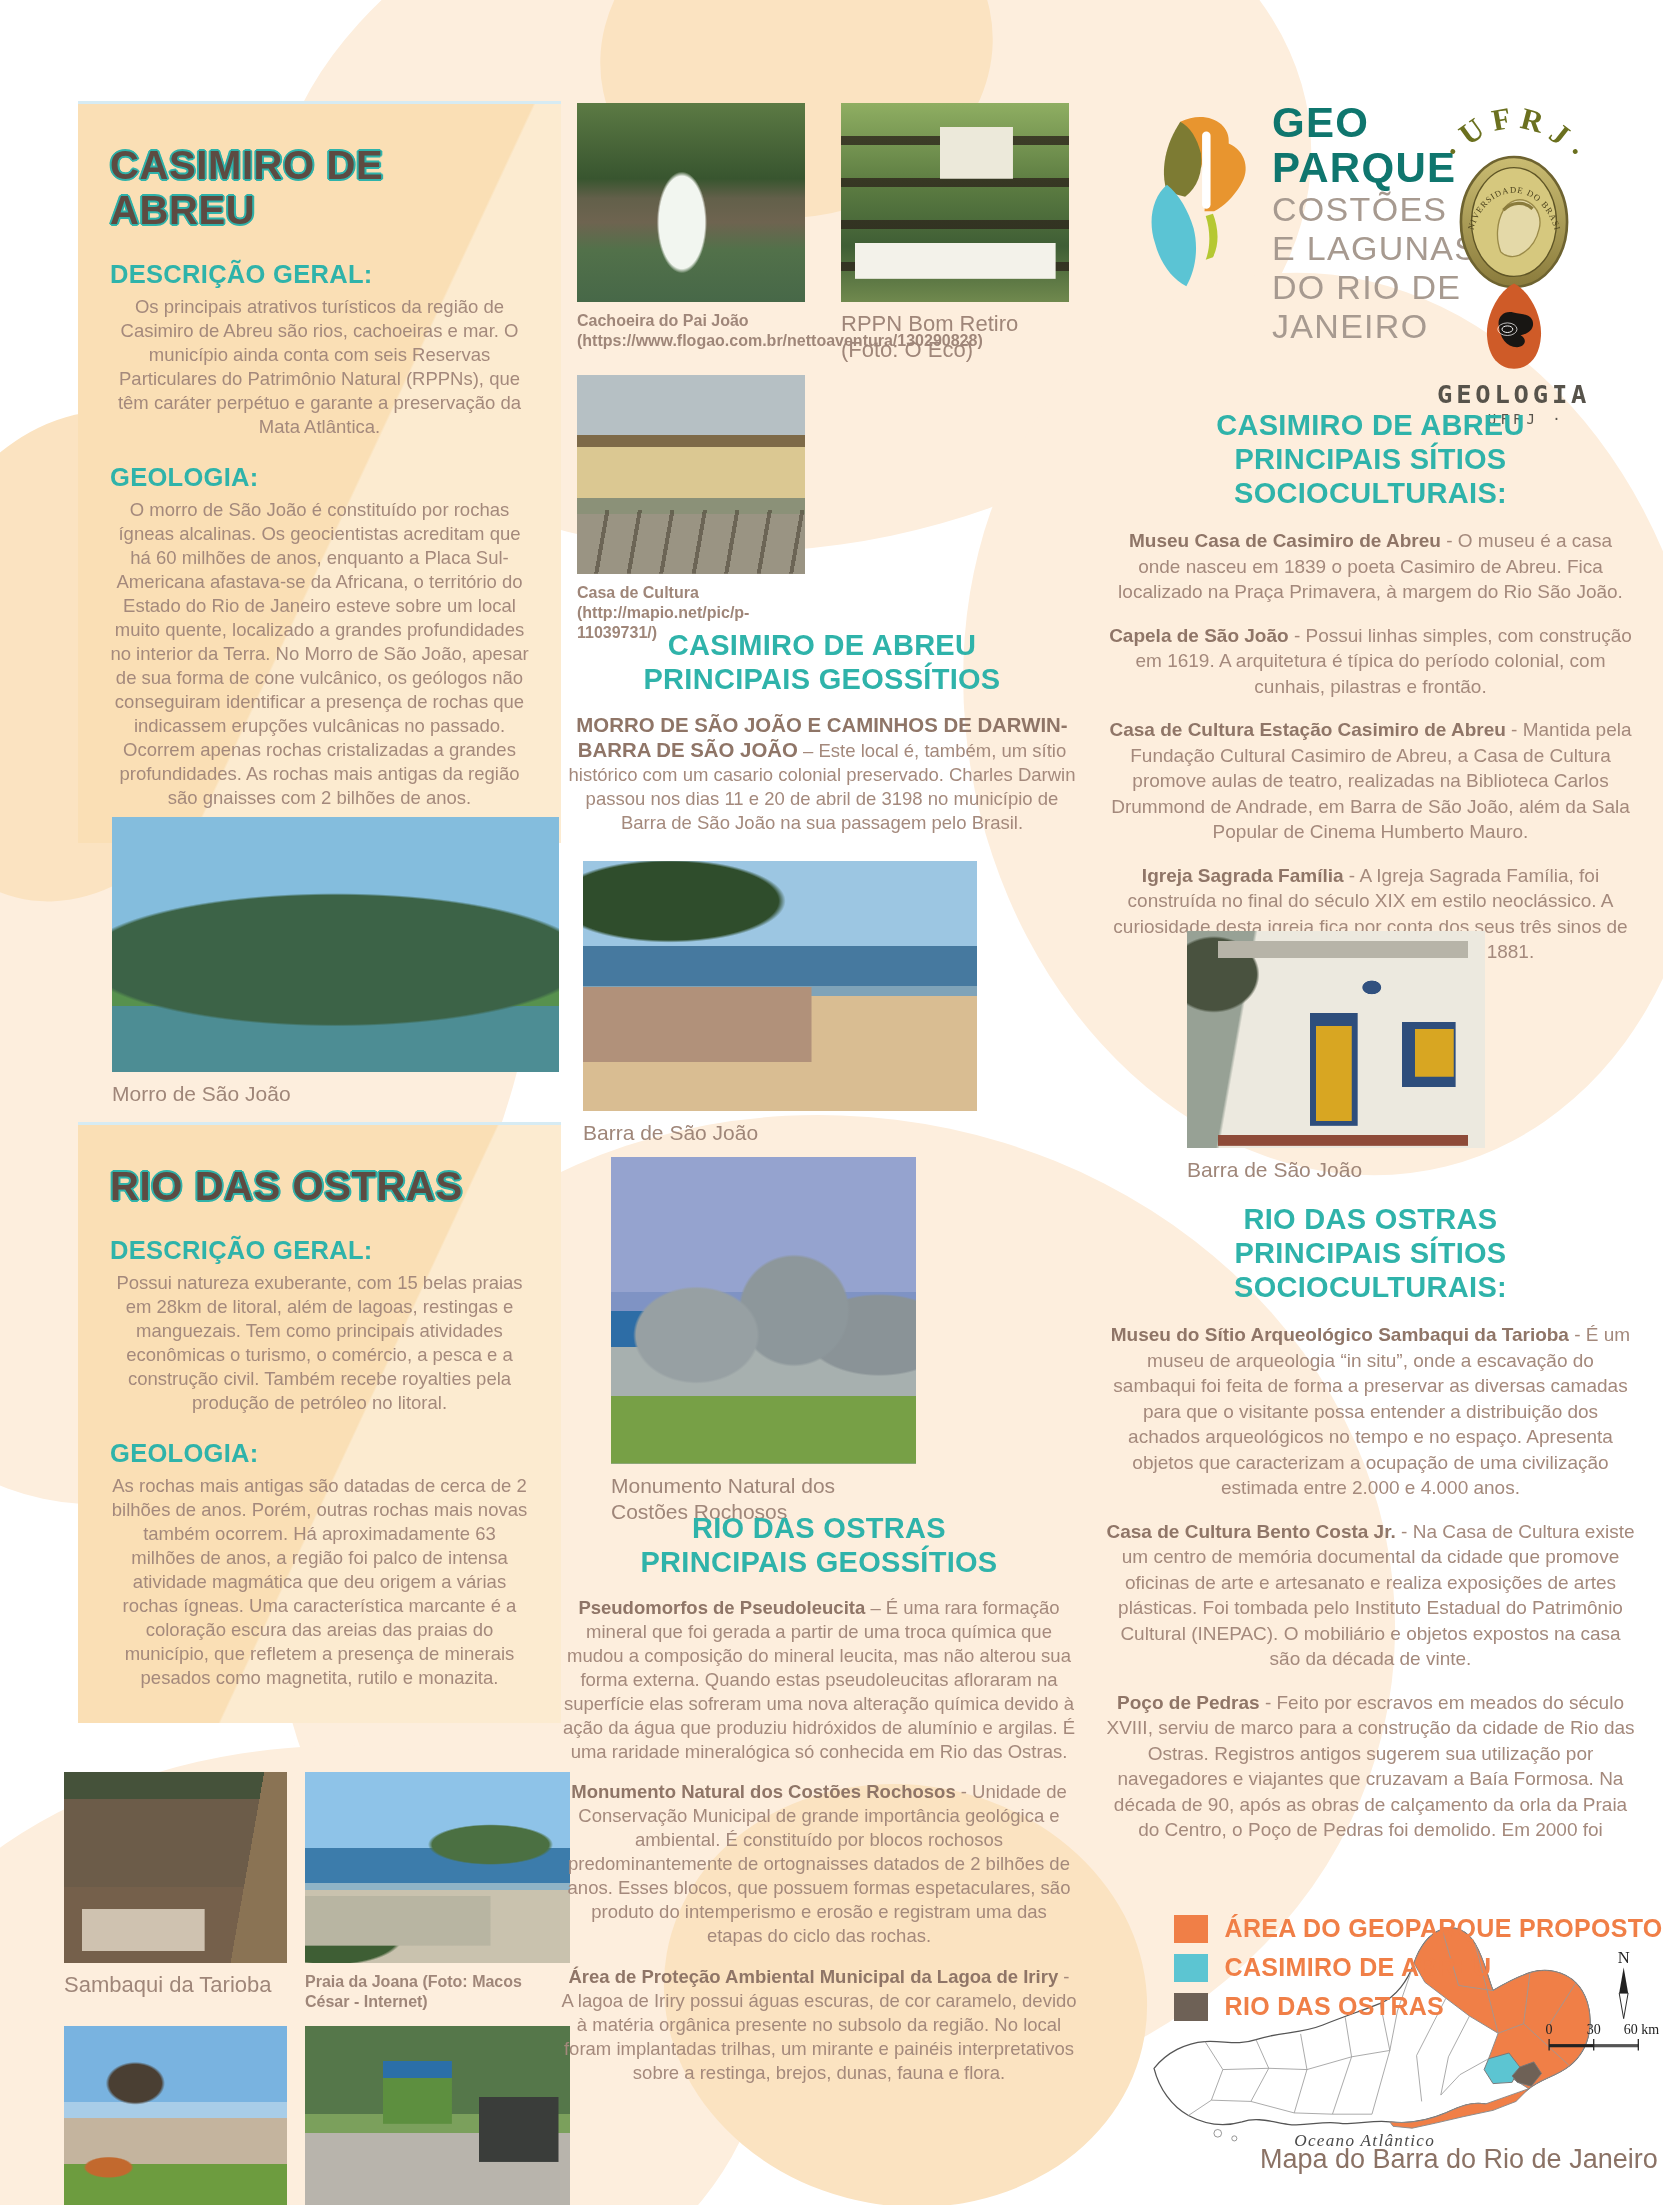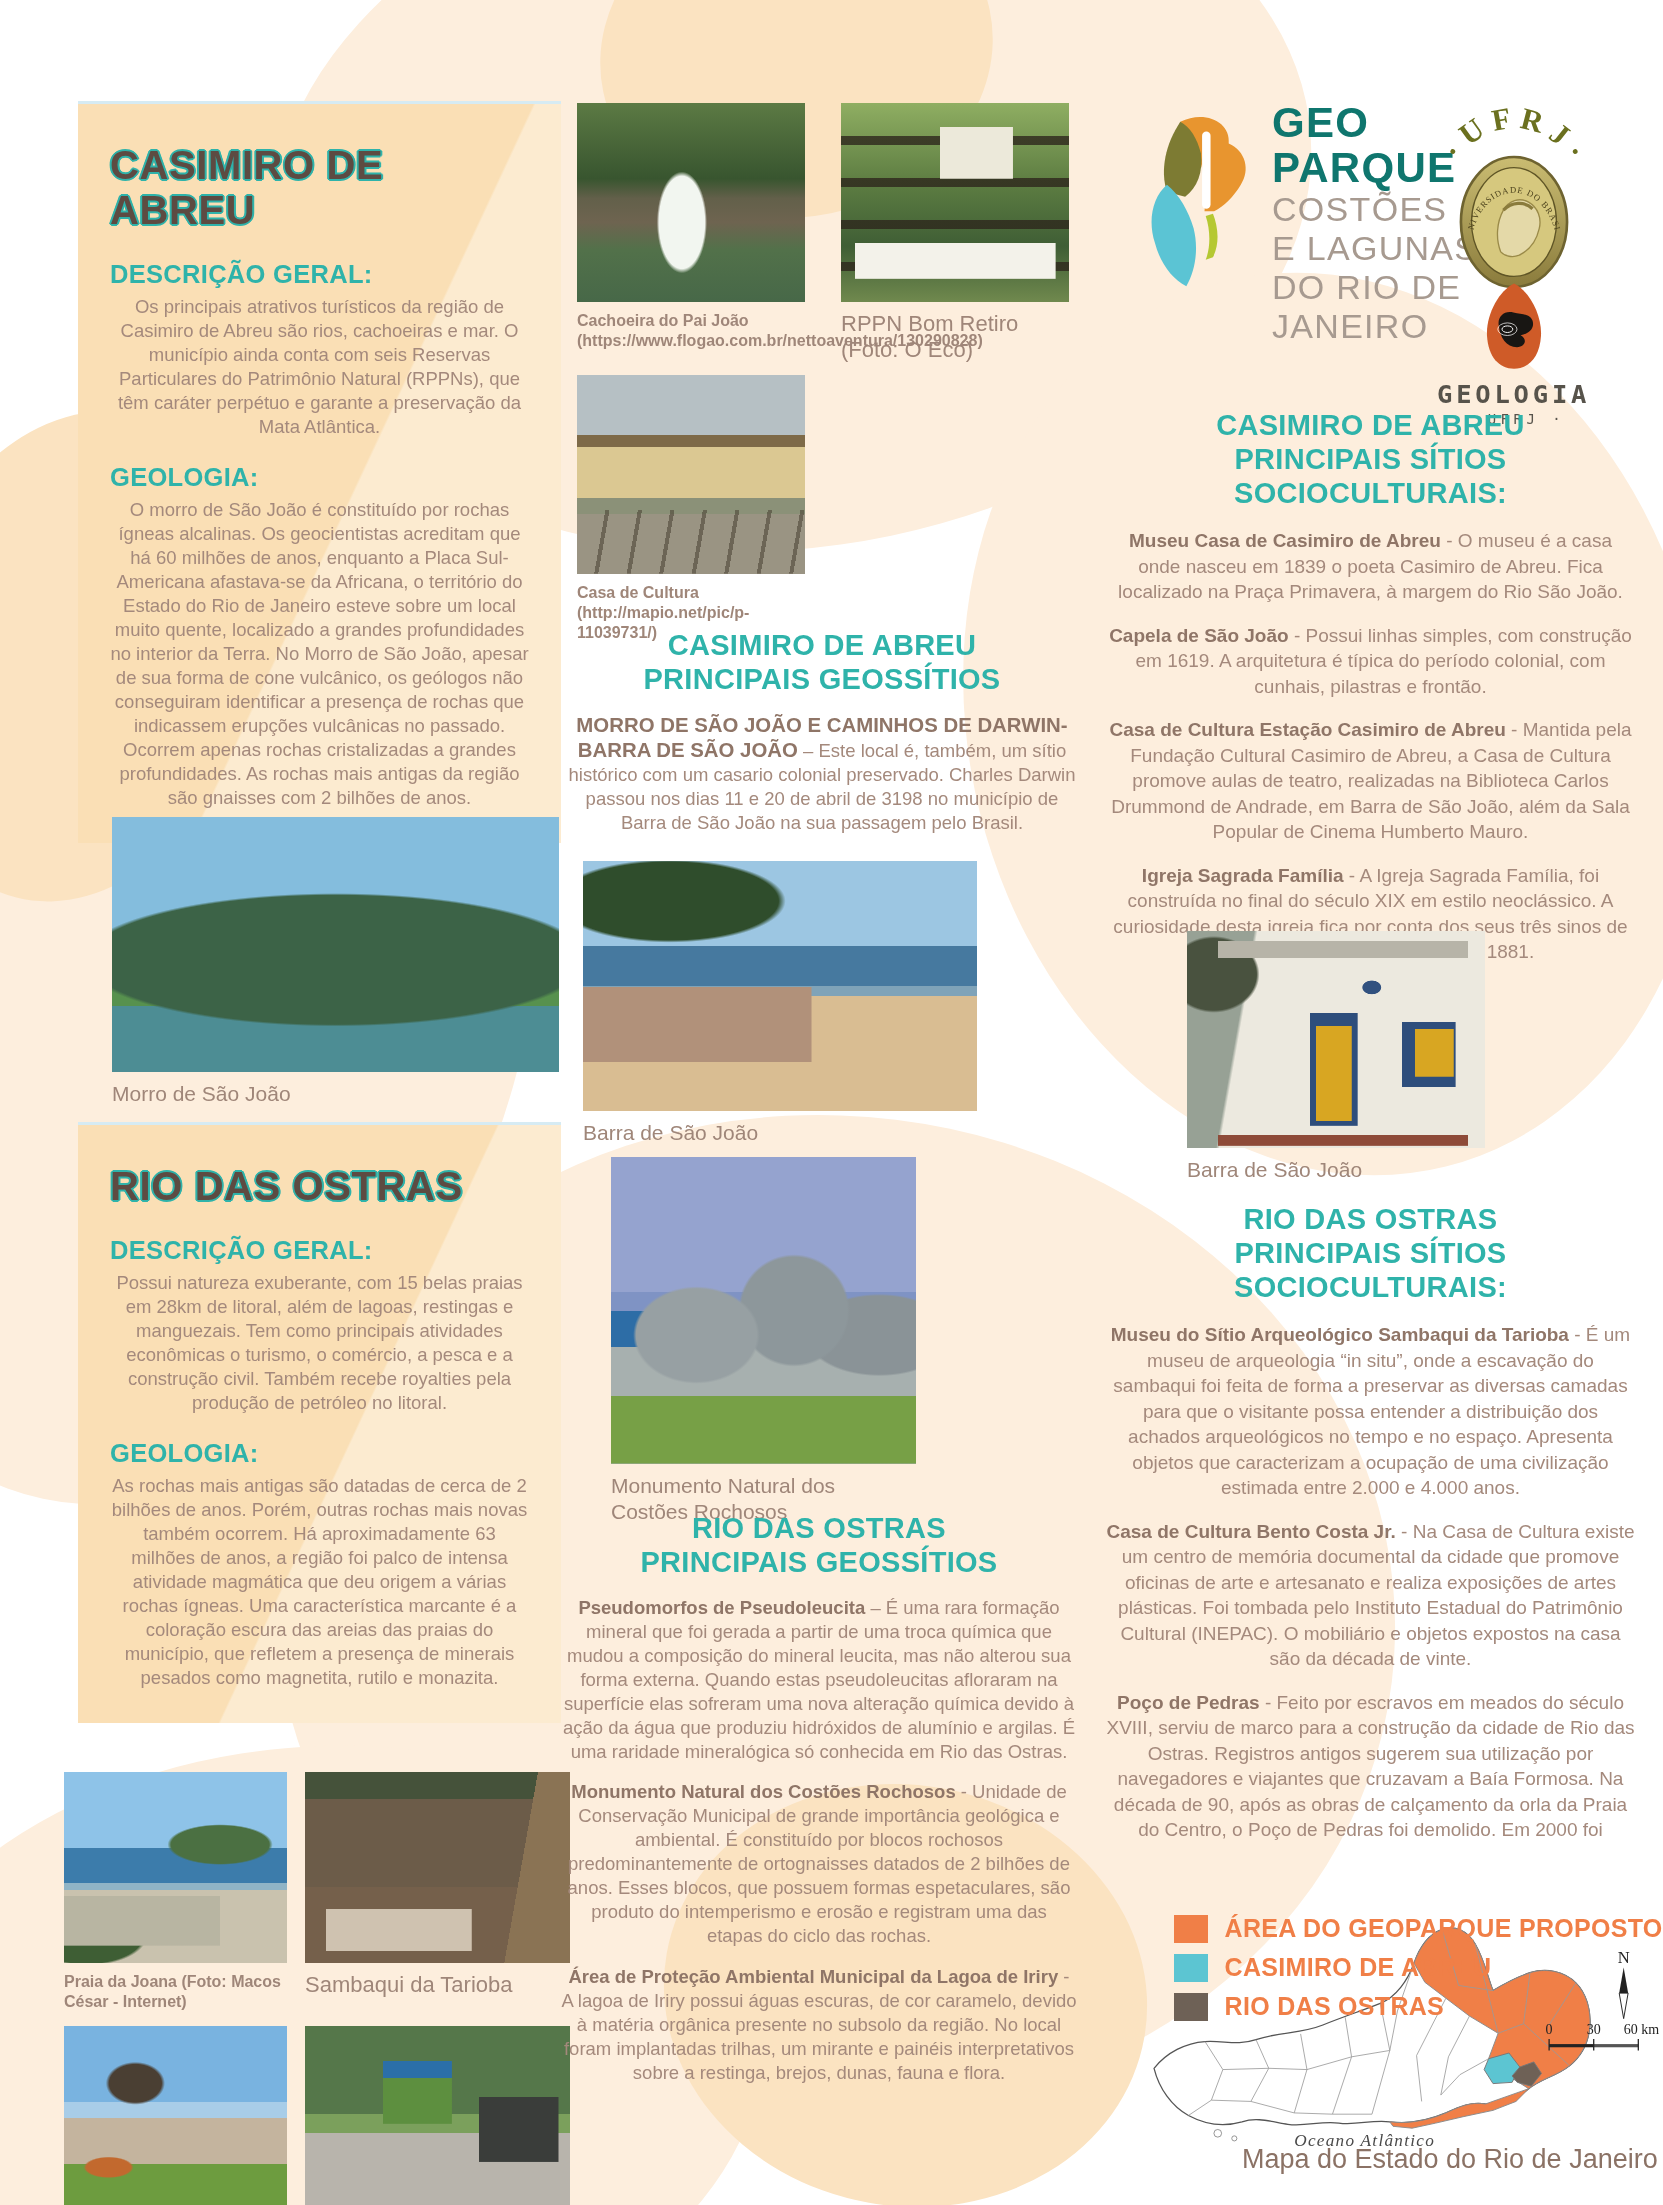--- a/index.html
+++ b/index.html
@@ -172,26 +172,26 @@
   <section class="box box-rio">
     <h1 class="box-title">RIO DAS OSTRAS</h1>
     <h2 class="h-teal">DESCRIÇÃO GERAL:</h2>
     <p>Possui natureza exuberante, com 15 belas praias em 28km de litoral, além de lagoas, restingas e manguezais. Tem como principais atividades econômicas o turismo, o comércio, a pesca e a construção civil. Também recebe royalties pela produção de petróleo no litoral.</p>
     <h2 class="h-teal">GEOLOGIA:</h2>
     <p>As rochas mais antigas são datadas de cerca de 2 bilhões de anos. Porém, outras rochas mais novas também ocorrem. Há aproximadamente 63 milhões de anos, a região foi palco de intensa atividade magmática que deu origem a várias rochas ígneas. Uma característica marcante é a coloração escura das areias das praias do município, que refletem a presença de minerais pesados como magnetita, rutilo e monazita.</p>
   </section>
 
   <div class="left-grid grid">
     <figure>
+      <div class="photo p-sambaqui"></div>
+      <figcaption class="cap cap-lg">Sambaqui da Tarioba</figcaption>
+    </figure>
+    <figure>
       <div class="photo p-joana"></div>
       <figcaption class="cap cap-sm">Praia da Joana (Foto: Macos César - Internet)</figcaption>
-    </figure>
-    <figure>
-      <div class="photo p-sambaqui"></div>
-      <figcaption class="cap cap-lg">Sambaqui da Tarioba</figcaption>
     </figure>
     <figure>
       <div class="photo p-praca"></div>
 
     </figure>
     <figure>
       <div class="photo p-lagoa"></div>
 
     </figure>
   </div>
@@ -349,17 +349,17 @@
       <line x1="640" y1="204" x2="640" y2="222" stroke="#222" stroke-width="2"></line>
       <line x1="710" y1="204" x2="710" y2="222" stroke="#222" stroke-width="2"></line>
       <line x1="780" y1="204" x2="780" y2="222" stroke="#222" stroke-width="2"></line>
       <text x="640" y="196" font-family="Liberation Serif, serif" font-size="22" fill="#222" text-anchor="middle">0</text>
       <text x="710" y="196" font-family="Liberation Serif, serif" font-size="22" fill="#222" text-anchor="middle">30</text>
       <text x="785" y="196" font-family="Liberation Serif, serif" font-size="22" fill="#222" text-anchor="middle">60 km</text>
 
       <text x="240" y="372" font-family="Liberation Serif, serif" font-size="27" font-style="italic" letter-spacing="2" fill="#4a4a4a">Oceano Atlântico</text>
     </svg>
 
-    <div class="map-caption">Mapa do Estado do Rio de Janeiro</div>
+    <div class="map-caption">Mapa do Barra do Rio de Janeiro</div>
   </div>
 
 </div>
 
 
 </body></html>

